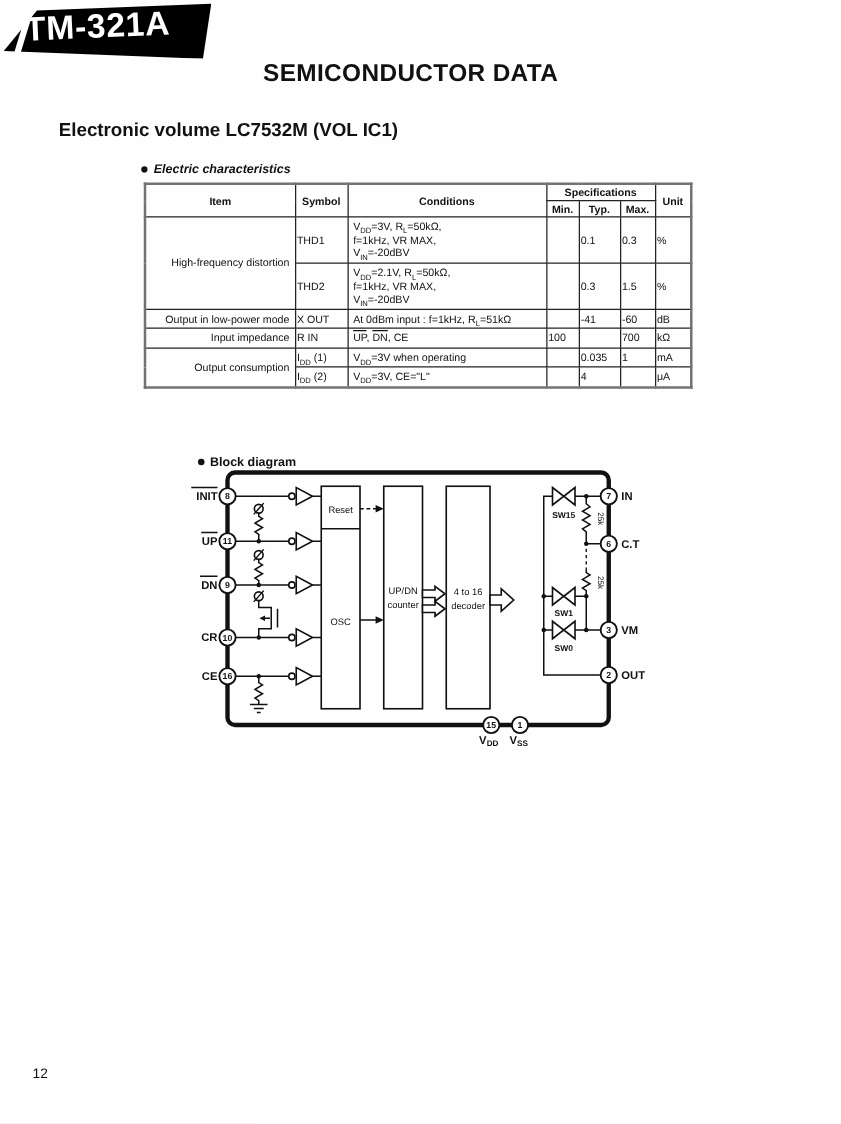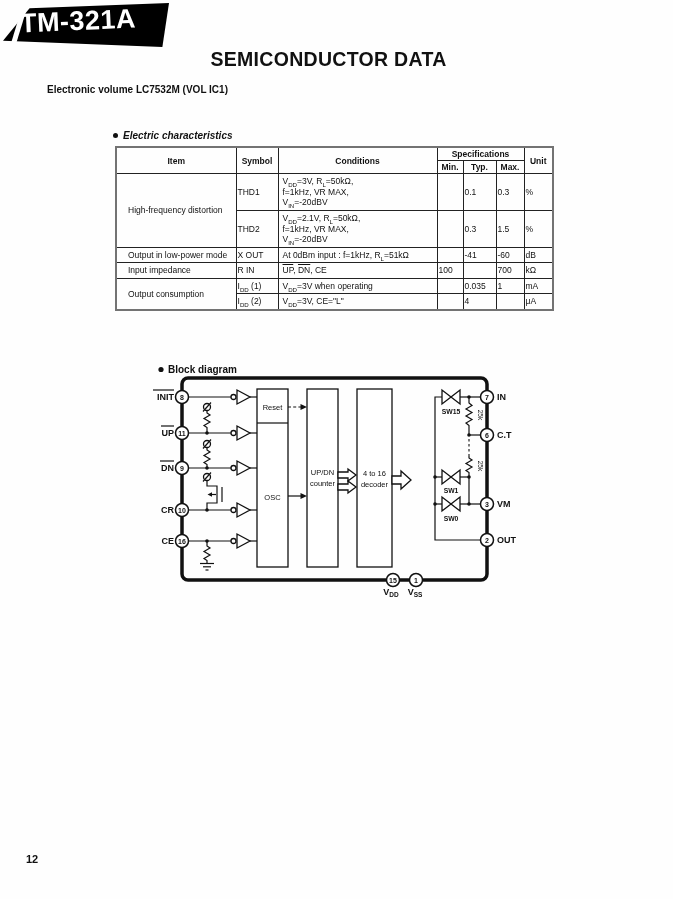--- a/index.html
+++ b/index.html
@@ -10,32 +10,32 @@
   .banner{position:absolute;left:3px;top:2px;width:166px;height:45px;}
   .banner-bg{position:absolute;inset:0;background:#000;
              clip-path:polygon(16% 14%,100% 2%,96% 100%,0% 86%);}
   .banner-slash{position:absolute;left:14px;top:-3px;width:5px;height:50px;
                 background:#fefefe;transform:rotate(17deg);}
   .banner-text{position:absolute;left:17px;top:4px;font-size:27px;font-weight:bold;
                color:#fff;transform:rotate(-2.5deg);letter-spacing:.5px;white-space:nowrap;}
 
   .page-title{position:absolute;left:-8px;top:48px;width:673px;text-align:center;
               font-size:19.5px;font-weight:bold;letter-spacing:.3px;}
-  .section-heading{position:absolute;left:47px;top:84px;font-size:10px;font-weight:bold;}
+  .section-heading{position:absolute;left:47px;top:96px;font-size:15px;font-weight:bold;}
   .bullet-caption{position:absolute;display:flex;align-items:center;gap:5px;
                   font-weight:bold;font-size:10px;}
   .bullet-dot{width:5px;height:5px;border-radius:50%;background:#111;flex:0 0 auto;}
-  .page-number{position:absolute;left:26px;top:853px;font-size:11px;font-weight:bold;}
+  .page-number{position:absolute;left:26px;top:853px;font-size:11px;font-weight:normal;}
 
   
   .char-table{position:absolute;left:115px;top:146px;border-collapse:collapse;
               table-layout:fixed;font-size:8.5px;border:2px solid #737373;}
   .char-table th,.char-table td{border:1px solid #222;padding:1px 4px;vertical-align:middle;}
   .char-table th{font-weight:bold;text-align:center;padding:1px 2px;}
-  .char-table td.item{text-align:left;padding-left:11px;}
+  .char-table td.item{text-align:right;padding-left:11px;}
   .char-table td.sym,.char-table td.val,.char-table td.unit{padding:1px 1px;}
   .char-table td.cond{line-height:10.5px;padding:2px 4px;}
   .r-head{height:12px;} .r-big1{height:37px;} .r-big2{height:35px;} .r-sm{height:13px;}
   .ov{text-decoration:overline;}
   sub{font-size:.72em;line-height:0;}
 
   
   svg{font-family:"Liberation Sans",sans-serif;}
   .diagram{position:absolute;left:140px;top:355px;}
   .w{stroke:#111;stroke-width:1.2;fill:none;}

